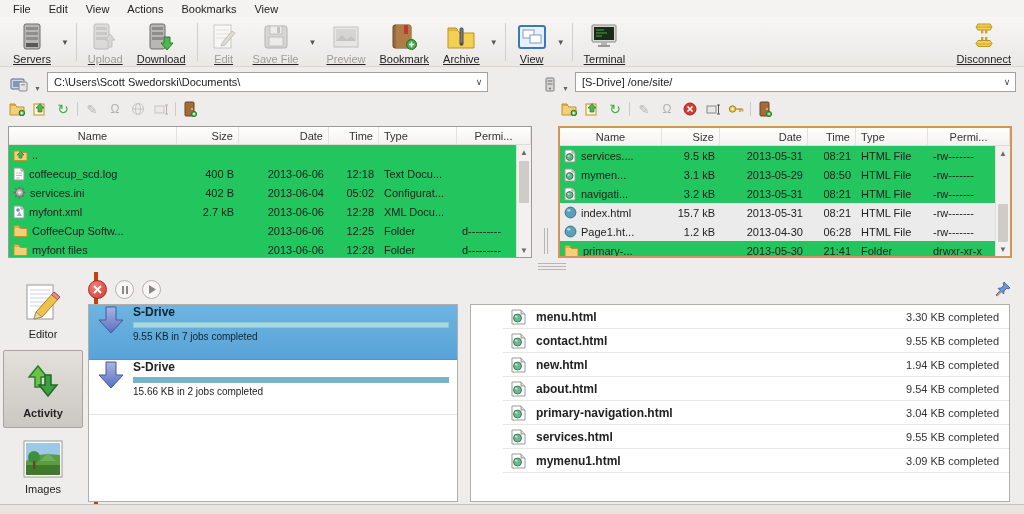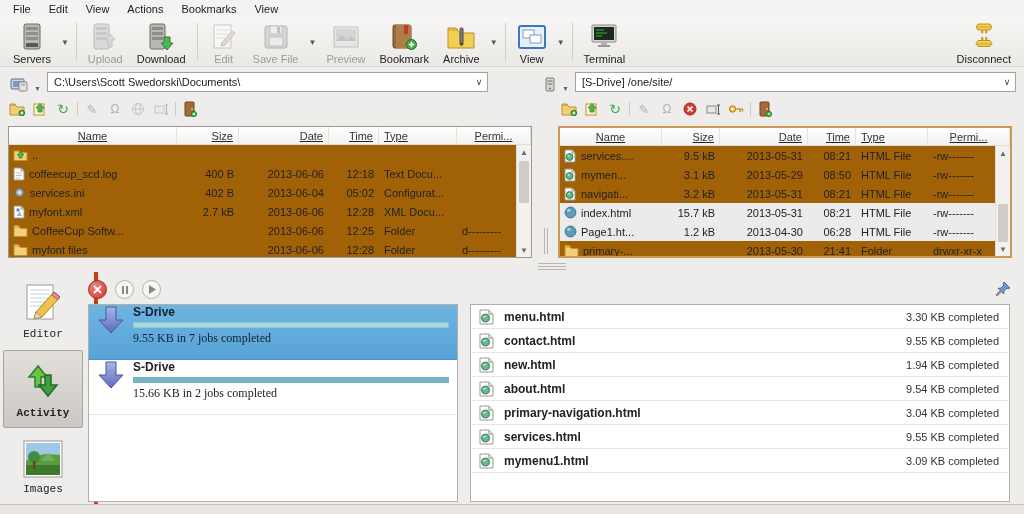--- a/index.html
+++ b/index.html
@@ -9,21 +9,21 @@
   svg { display:block; }
 
   
   .menubar { height:17px; background:#f4f3f1; display:flex; align-items:center; padding-left:4px; }
   .menubar .mitem { padding:1px 9px; cursor:default; }
 
   
   .toolbar { height:50px; background:linear-gradient(#f7f6f4,#ebe9e6); border-bottom:1px solid #d9d6d1;
              display:flex; align-items:stretch; padding:2px 6px 1px 6px; }
   .tbtn { display:flex; flex-direction:column; align-items:center; justify-content:center;
-          padding:2px 7px 0 7px; min-width:44px; }
+          padding:2px 7px 0 7px; min-width:44px;text-decoration:underline; }
   .tbtn .ticon { height:30px; display:flex; align-items:center; justify-content:center; }
   .tbtn .tlabel { margin-top:1px; white-space:nowrap; }
   .tbtn.disabled .tlabel { color:#9d9b97; }
   .tbtn.disabled .ticon { opacity:.45; filter:grayscale(85%); }
   .tdrop { display:flex; align-items:center; padding:0 3px; color:#555; font-size:8px; }
   .tsep { width:1px; background:#d2cfca; margin:4px 4px; }
   .tspacer { flex:1; }
 
   
   .addr-row { height:28px; display:flex; align-items:flex-end; padding:3px 8px 3px 8px; }
@@ -34,21 +34,21 @@
   .addr-drop { font-size:7px; color:#666; margin:0 6px 0 2px; }
 
   
   .minibar { position:absolute; height:22px; display:flex; align-items:center; gap:5px; }
   .mini { width:18px; height:18px; display:flex; align-items:center; justify-content:center; border-radius:2px; }
   .mini.disabled { opacity:.4; filter:grayscale(90%); }
   .msep { width:1px; height:14px; background:#cfccc7; }
   .glyph { font-size:13px; line-height:1; }
 
   
-  .fpanel { position:absolute; background:#a16207; border:1px solid #9d9a95;text-decoration:underline; }
+  .fpanel { position:absolute; background:#22c55e; border:1px solid #9d9a95; }
   .fpanel.active { border:2px solid #cf9757; }
   .fhead { display:grid; height:18px; border-bottom:1px solid #e0ddd8; background:linear-gradient(#ffffff,#f4f2ef); }
   .fhead .hc { display:flex; align-items:center; padding:0 5px; border-right:1px solid #e5e2de; color:#333; }
   .fhead .hc.r { justify-content:flex-end; }
   .fhead .hc.c { justify-content:center; }
   .fbody { position:absolute; top:18px; left:0; right:15px; bottom:0; overflow:hidden; }
   .frow { display:grid; height:19px; align-items:center; }
   .frow.sel { background:#ebebeb; }
   .frow .cell { padding:0 5px; white-space:nowrap; overflow:hidden; }
   .frow .cell.r { text-align:right; }
@@ -60,21 +60,21 @@
   .vscroll { position:absolute; top:18px; right:0; bottom:0; width:15px; background:#f2f1ef; border-left:1px solid #e0ddd8; }
   .vscroll .sarrow { height:14px; display:flex; align-items:center; justify-content:center; color:#6a6a6a; font-size:8px; }
   .vscroll .thumb { position:absolute; left:2px; right:2px; background:#cfccc7; border-radius:1px; }
 
   .grip-h { position:absolute; left:538px; top:263px; width:28px; display:flex; flex-direction:column; gap:2px; }
   .grip-h i { height:1px; background:#b9b6b1; }
   .grip-v { position:absolute; left:544px; top:228px; height:26px; width:5px; display:flex; gap:2px; }
   .grip-v i { width:1px; background:#b9b6b1; }
 
   
-  .side { position:absolute; left:0; top:272px; width:98px; bottom:10px; border-right:4px solid #c2410c;font-family:Liberation Mono, monospace; }
+  .side { position:absolute; left:0; top:272px; width:98px; bottom:10px; border-right:4px solid #c2410c; }
   .sbtn { width:80px; margin:4px 0 0 3px; height:70px; display:flex; flex-direction:column; align-items:center;
           justify-content:center; gap:4px; border:1px solid transparent; border-radius:2px; }
   .sbtn.active { background:linear-gradient(#e3e0dc,#cbc8c3); border:1px solid #a8a5a0; font-weight:bold;
                  height:78px; }
 
   
   .act-controls { position:absolute; left:88px; top:280px; display:flex; gap:8px; align-items:center; }
   .roundbtn { width:19px; height:19px; border-radius:50%; border:1px solid #b5b2ad; background:#f7f6f4;
               display:flex; align-items:center; justify-content:center; }
   .roundbtn.stop { background:radial-gradient(circle at 35% 30%,#f1807a,#cf3a33); border-color:#a82a24; }
@@ -82,24 +82,24 @@
   .jobs { position:absolute; left:88px; top:304px; width:370px; bottom:12px; background:#fff;
           border:1px solid #b2afaa; overflow:hidden; }
   .job { height:55px; display:flex; align-items:flex-start; padding:0 8px 0 4px; border-bottom:1px solid #e8e6e3; }
   .job .jicon { width:36px; display:flex; justify-content:center; }
   .job .jbody { flex:1; padding-left:4px; }
   .job .jname { font-weight:bold; font-size:12px; margin-bottom:3px; }
   .job .jbar { height:6px; border:1px solid #7fb2bf; background:#72b5c9; margin-bottom:3px; }
   .job.sel { background:linear-gradient(#6fb4e1,#57a3d8); border-bottom:1px solid #4d96cc; }
   .job.sel .jbar { border-color:#8fc8cc; background:#a7dade; }
   .job.sel .jname, .job.sel .jstatus { color:#10222e; }
-  .jstatus { font-size:12px;font-family:Liberation Serif, serif; }
+  .jstatus { font-size:10px; }
 
   .afiles { position:absolute; left:470px; top:304px; width:540px; bottom:12px; background:#fff;
-            border:1px solid #b2afaa; overflow:hidden; }
+            border:1px solid #b2afaa; overflow:hidden;padding-left:32px; }
   .afrow { height:24px; display:flex; align-items:center; padding:0 10px 0 8px; border-bottom:1px solid #e9e7e4; }
   .afrow .aname { font-weight:bold; font-size:12px; margin-left:10px; }
   .afrow .astatus { margin-left:auto; color:#333; }
 
   .pin { position:absolute; left:995px; top:281px; }
 
   .statusbar { position:absolute; left:0; right:0; bottom:0; height:10px; background:#e7e4e1;
                border-top:1px solid #c6c3be; }
 </style>
 </head>

